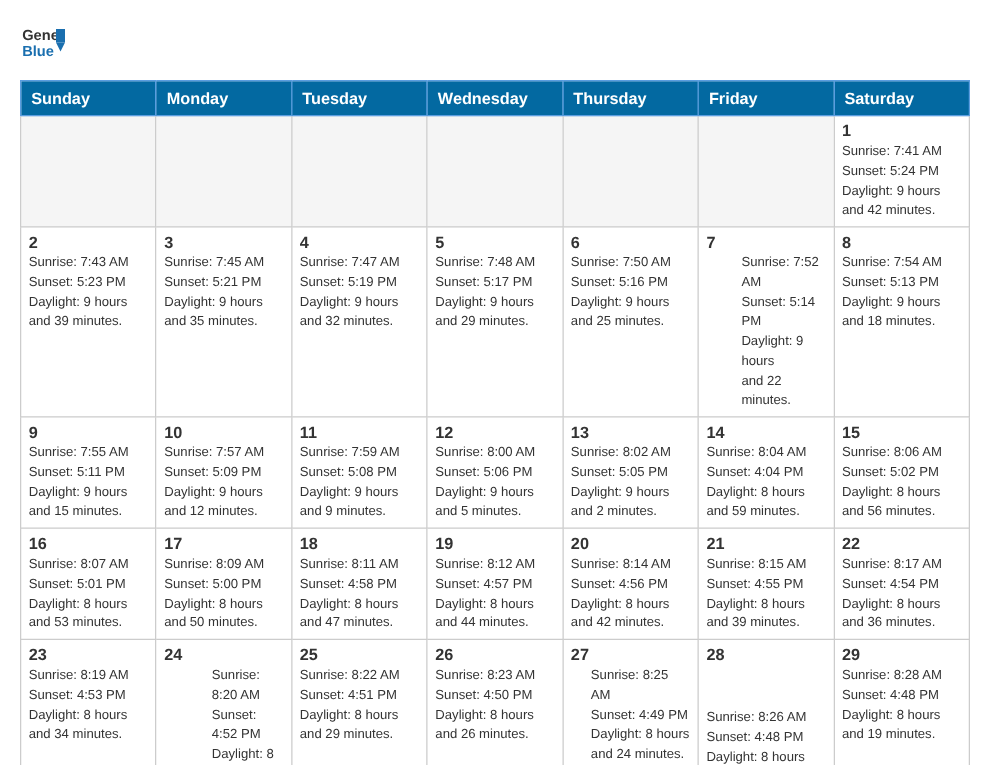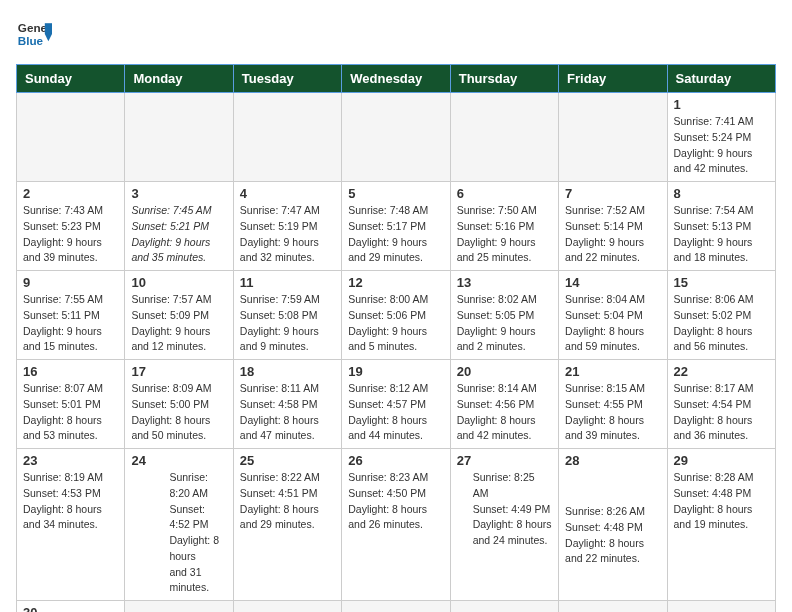--- a/index.html
+++ b/index.html
@@ -36,21 +36,21 @@
     .location {
       font-size: 15px;
       color: #555;
     }
     .calendar {
       width: 100%;
       border-collapse: collapse;
       border: 1px solid #ccc;
     }
     .calendar th {
-      background: #14532d;
+      background: #0369a1;
       color: #fff;
       font-size: 13px;
       font-weight: bold;
       padding: 6px 8px;
       text-align: left;
       border: 1px solid #5a9de0;
     }
     .calendar td {
       vertical-align: top;
       border: 1px solid #ccc;
@@ -125,21 +125,21 @@
       <tr>
         <td>
           <span class="day-number">2</span>
           <div class="sun-info" style="white-space: pre-line;">Sunrise: 7:43 AM
 Sunset: 5:23 PM
 Daylight: 9 hours
 and 39 minutes.</div>
         </td>
         <td>
           <span class="day-number">3</span>
-          <div class="sun-info" style="white-space: pre-line; font-style: italic;">Sunrise: 7:45 AM
+          <div class="sun-info" style="white-space: pre-line;">Sunrise: 7:45 AM
 Sunset: 5:21 PM
 Daylight: 9 hours
 and 35 minutes.</div>
         </td>
         <td>
           <span class="day-number">4</span>
           <div class="sun-info" style="white-space: pre-line;">Sunrise: 7:47 AM
 Sunset: 5:19 PM
 Daylight: 9 hours
 and 32 minutes.</div>
@@ -153,21 +153,21 @@
         </td>
         <td>
           <span class="day-number">6</span>
           <div class="sun-info" style="white-space: pre-line;">Sunrise: 7:50 AM
 Sunset: 5:16 PM
 Daylight: 9 hours
 and 25 minutes.</div>
         </td>
         <td>
           <span class="day-number">7</span>
-          <div class="sun-info" style="white-space: pre-line;">Sunrise: 7:52 AM
+          <div class="sun-info" style="white-space: pre-line; margin-left: 28px;">Sunrise: 7:52 AM
 Sunset: 5:14 PM
 Daylight: 9 hours
 and 22 minutes.</div>
         </td>
         <td>
           <span class="day-number">8</span>
           <div class="sun-info" style="white-space: pre-line;">Sunrise: 7:54 AM
 Sunset: 5:13 PM
 Daylight: 9 hours
 and 18 minutes.</div>
@@ -205,21 +205,21 @@
         <td>
           <span class="day-number">13</span>
           <div class="sun-info" style="white-space: pre-line;">Sunrise: 8:02 AM
 Sunset: 5:05 PM
 Daylight: 9 hours
 and 2 minutes.</div>
         </td>
         <td>
           <span class="day-number">14</span>
           <div class="sun-info" style="white-space: pre-line;">Sunrise: 8:04 AM
-Sunset: 5:04 PM
+Sunset: 4:04 PM
 Daylight: 8 hours
 and 59 minutes.</div>
         </td>
         <td>
           <span class="day-number">15</span>
           <div class="sun-info" style="white-space: pre-line;">Sunrise: 8:06 AM
 Sunset: 5:02 PM
 Daylight: 8 hours
 and 56 minutes.</div>
         </td>

